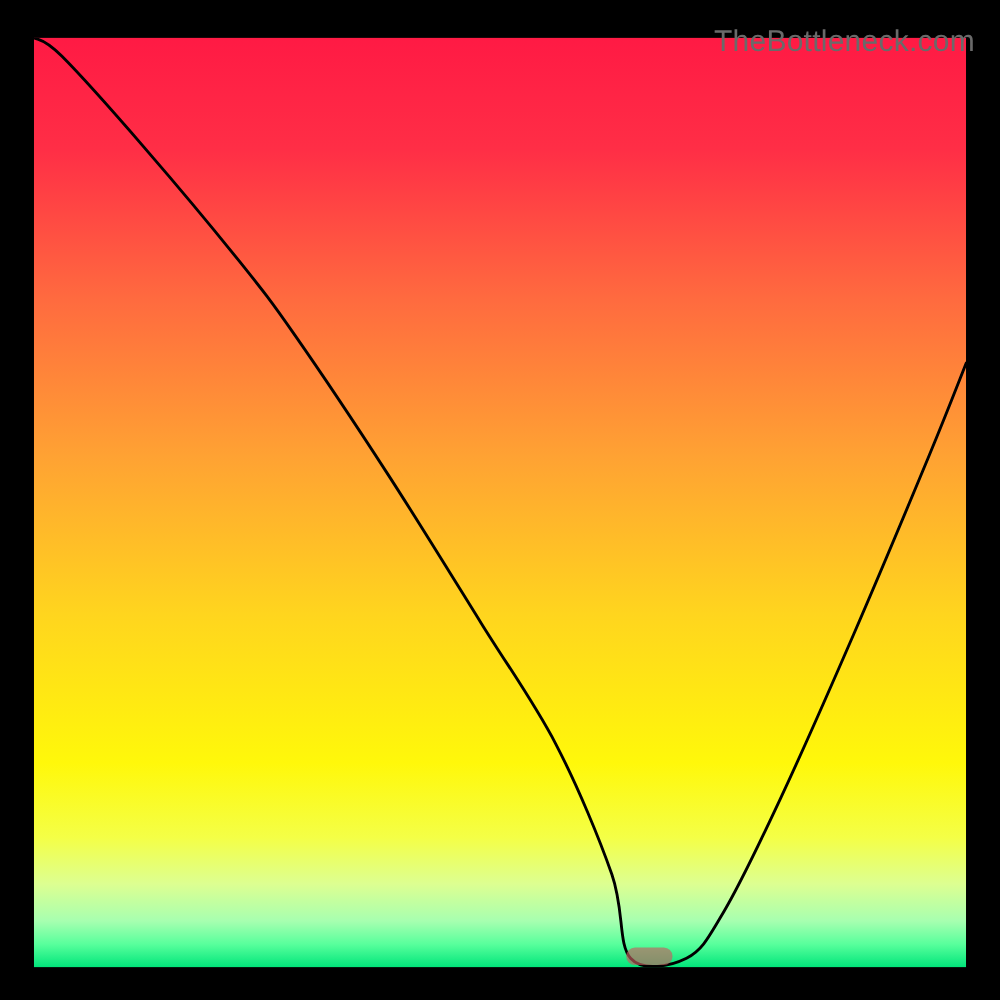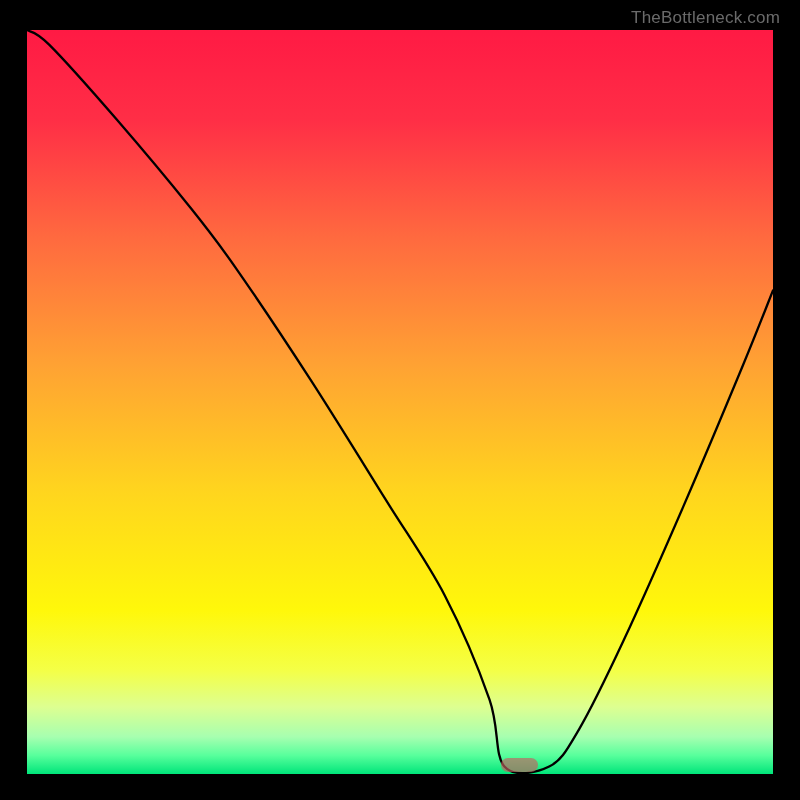--- a/index.html
+++ b/index.html
@@ -12,24 +12,24 @@
     font-family: Arial, Helvetica, sans-serif;
   }
   .frame {
     position: relative;
     width: 800px;
     height: 800px;
     background: #000;
   }
   .watermark {
     position: absolute;
-    top: 8px;
+    top: 20px;
     right: 20px;
     color: #6a6a6a;
-    font-size: 17px;
+    font-size: 24px;
     font-weight: 400;
     letter-spacing: 0.2px;
     z-index: 5;
     text-align: center;
   }
   .plot-area {
     position: absolute;
     left: 27px;
     top: 30px;
     width: 746px;

